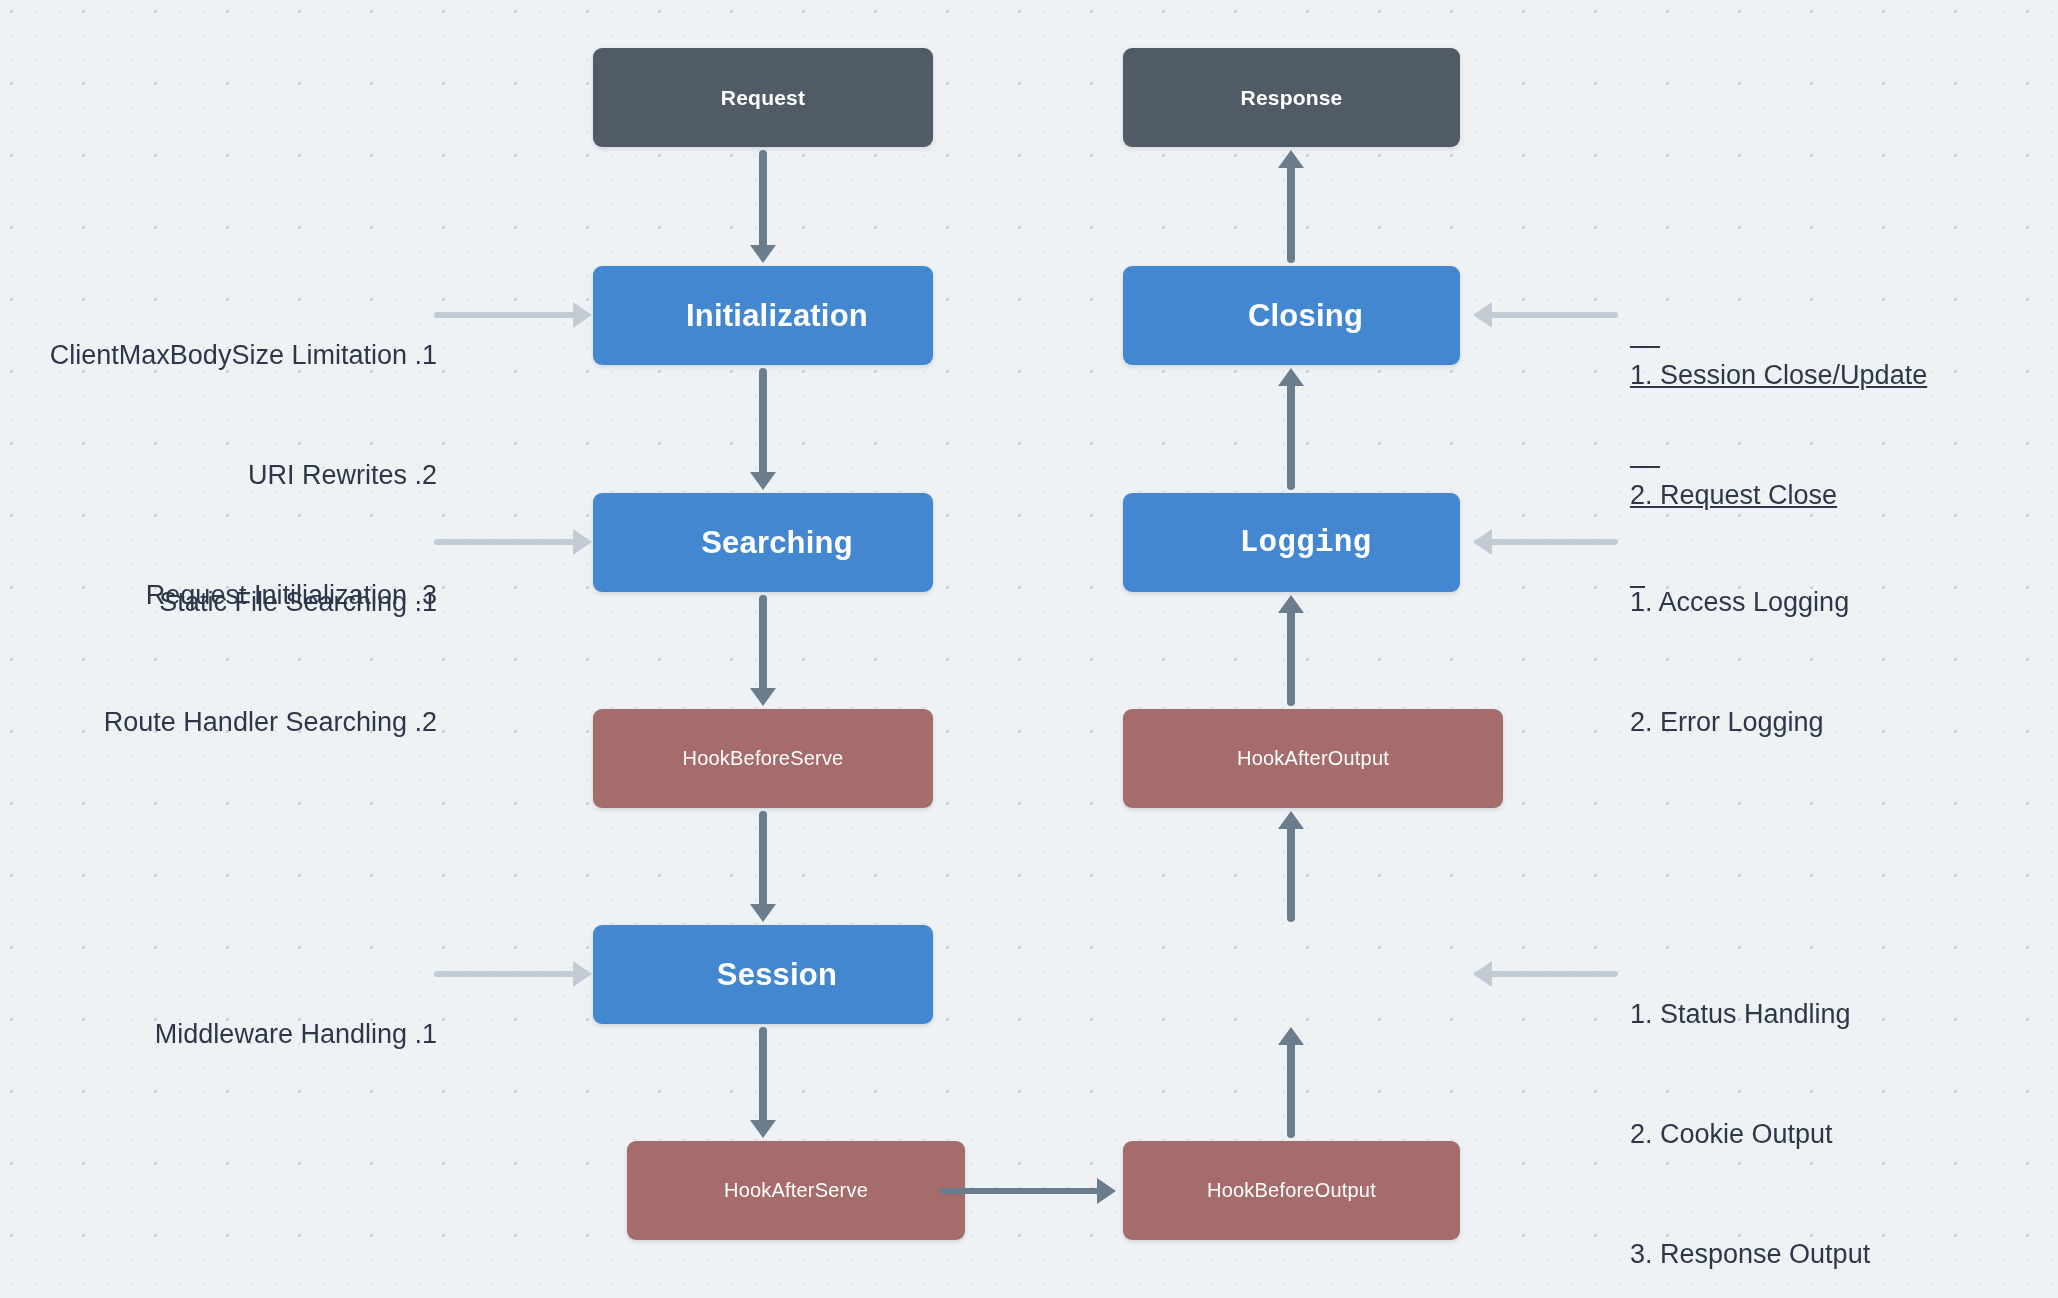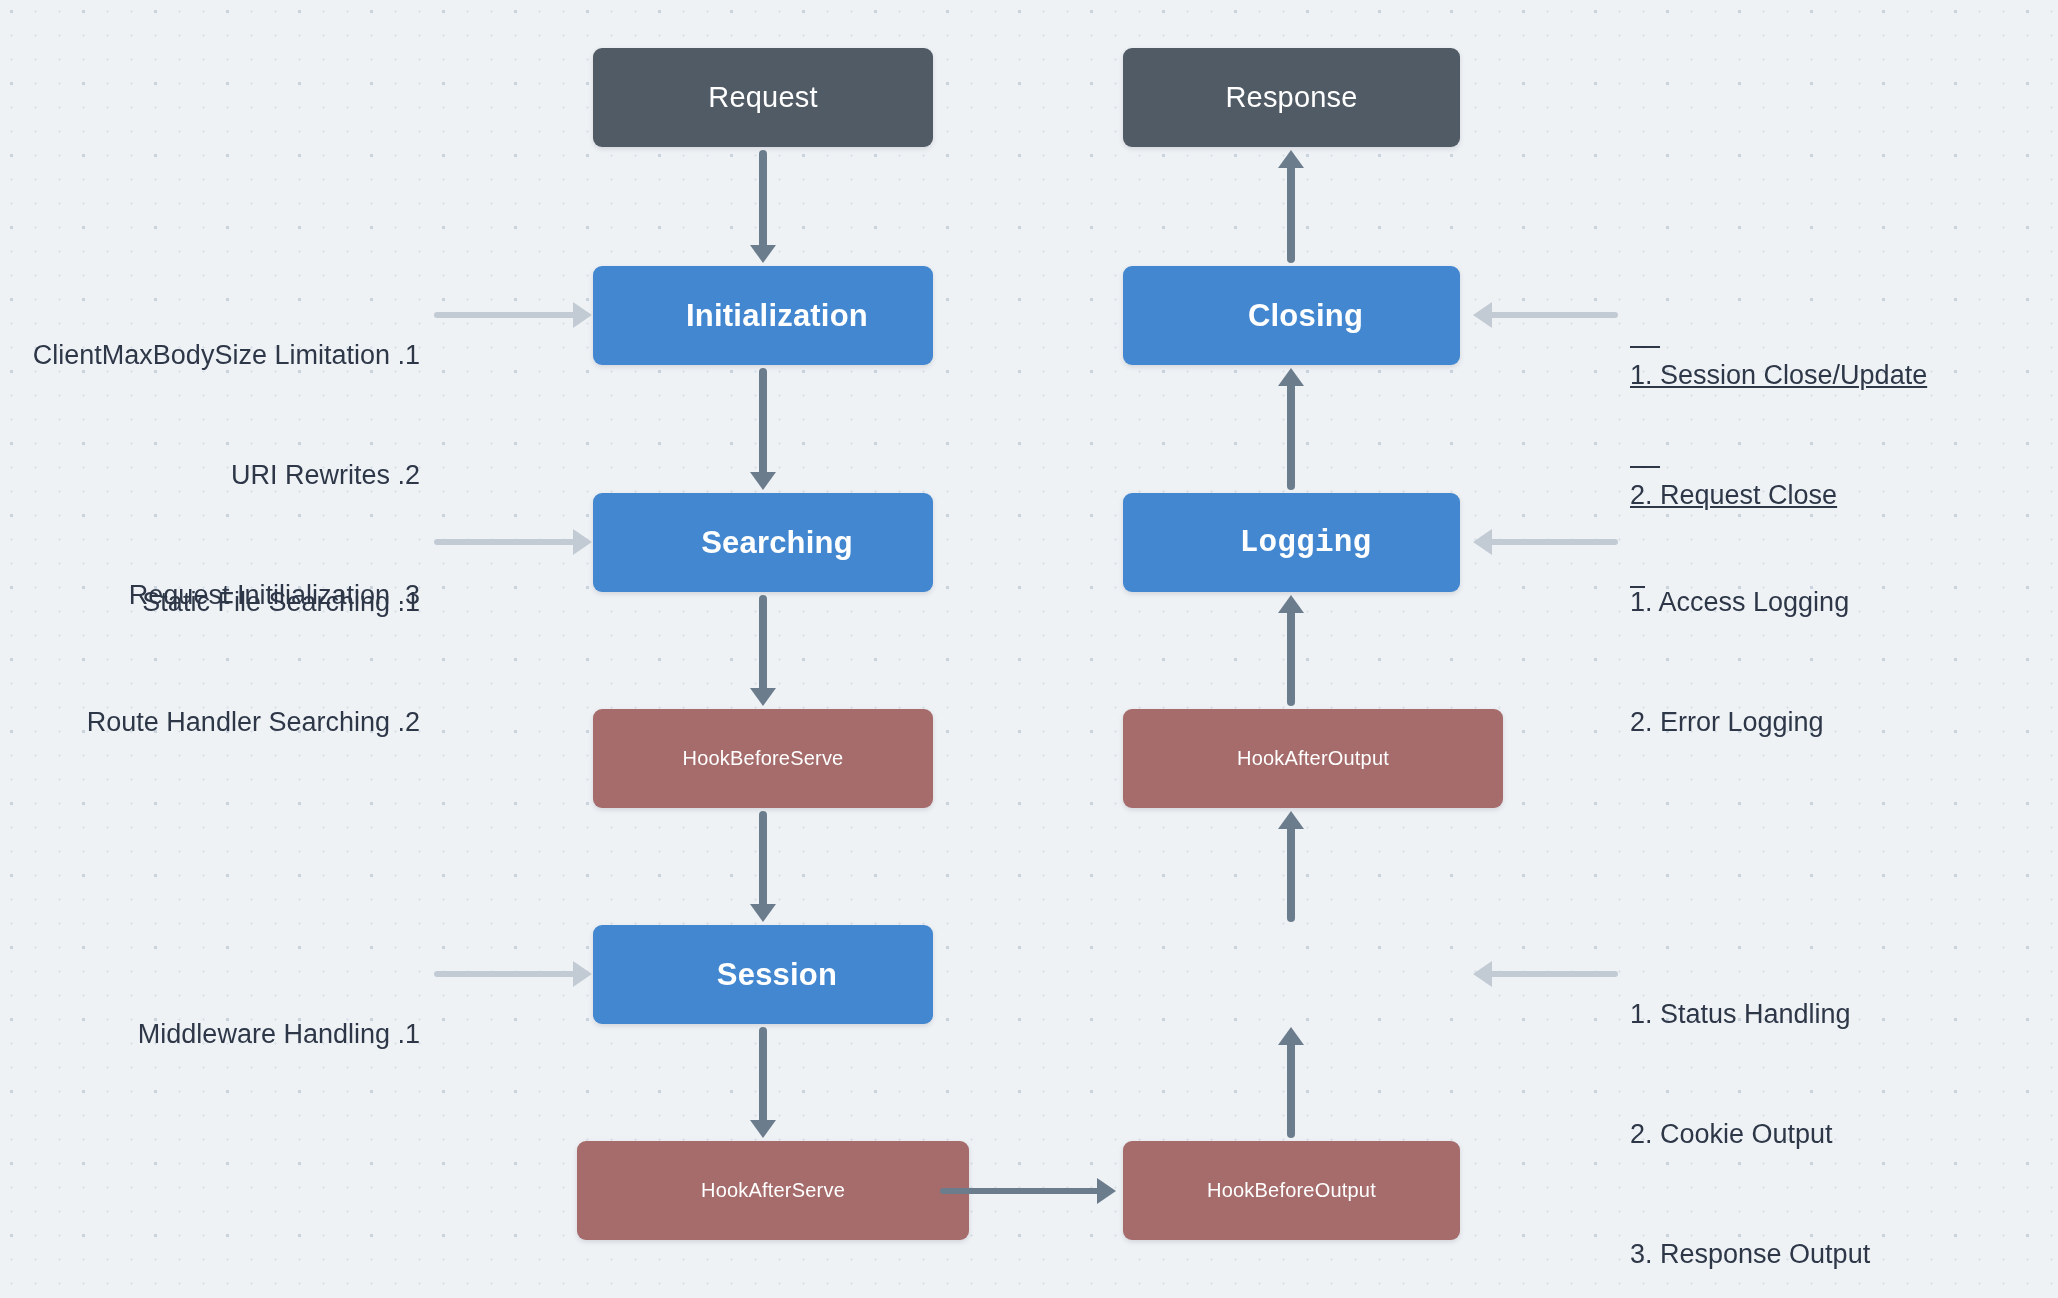--- a/index.html
+++ b/index.html
@@ -35,22 +35,22 @@
     justify-content: center;
     color: #ffffff;
     box-shadow: 0 2px 5px rgba(60,70,85,0.16);
     box-sizing: border-box;
     text-align: center;
     letter-spacing: 0.2px;
     user-select: none;
   }
   .node.terminal {
     background-color: #505b66;
-    font-size: 29px;
-    font-weight: normal;
+    font-size: 21px;
+    font-weight: bold;
   }
   .node.stage {
     background-color: #4287d0;
     font-size: 31px;
     font-weight: bold;
     padding-left: 28px;
   }
   .node.hook {
     background-color: #a66b6b;
     font-size: 20px;
@@ -136,40 +136,40 @@
 
   
   .annot {
     position: absolute;
     font-size: 27px;
     line-height: 40px;
     color: #2d3748;
     white-space: pre;
     user-select: none;
   }
-  .annot.rightalign { text-align: right; }
+  .annot.rightalign { text-align: right; padding-left: 17px; }
   .annot.leftalign  { text-align: left; }
   .annot .line { display: block; }
 </style>
 </head>
 <body>
 
 <div id="canvas">
 
   <div class="node terminal" style="left:593px; top:48px; width:340px; height:99px;">Request</div>
 
   <div class="node stage" style="left:593px; top:266px; width:340px; height:99px;">Initialization</div>
 
   <div class="node stage" style="left:593px; top:493px; width:340px; height:99px;">Searching</div>
 
   <div class="node hook" style="left:593px; top:709px; width:340px; height:99px;">HookBeforeServe</div>
 
   <div class="node stage" style="left:593px; top:925px; width:340px; height:99px;">Session</div>
 
-  <div class="node hook" style="left:577px; top:1141px; width:392px; height:99px;">HookAfterServe</div>
+  <div class="node hook" style="left:627px; top:1141px; width:338px; height:99px;">HookAfterServe</div>
 
   <div class="node terminal" style="left:1123px; top:48px; width:337px; height:99px;">Response</div>
 
   <div class="node stage" style="left:1123px; top:266px; width:337px; height:99px;">Closing</div>
 
   <div class="node stage" style="left:1123px; top:493px; width:337px; height:99px;font-family:Liberation Mono, monospace;">Logging</div>
 
   <div class="node hook" style="left:1123px; top:709px; width:380px; height:99px;">HookAfterOutput</div>
 
 

